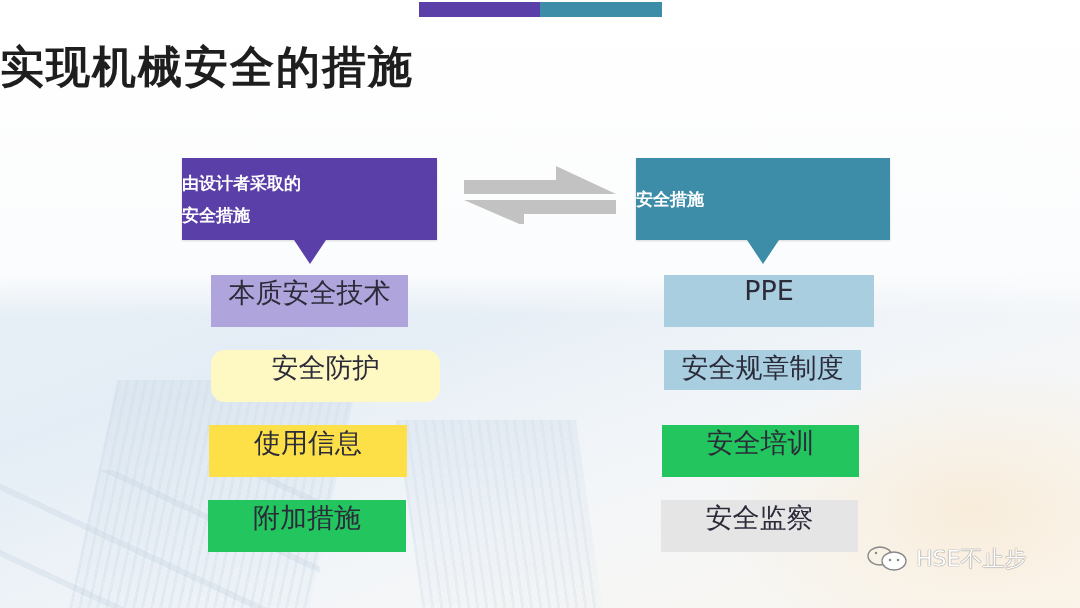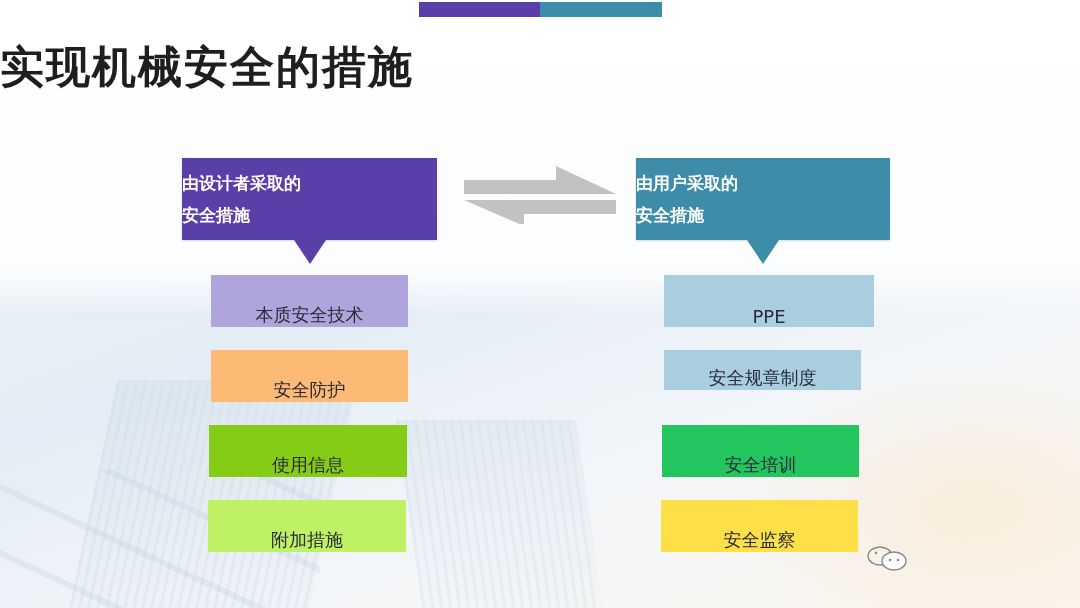--- a/index.html
+++ b/index.html
@@ -53,22 +53,22 @@
     }
     .header-box::after {
       content: ""; position: absolute; left: 50%; bottom: -24px; margin-left: -16px;
       border-left: 16px solid transparent; border-right: 16px solid transparent;
       border-top: 24px solid var(--c);
     }
     .left-head { left: 182px; top: 158px; width: 255px; height: 82px; }
     .right-head { left: 636px; top: 158px; width: 254px; height: 82px; }
 
     .item {
-      position: absolute; display: flex; align-items: flex-end; justify-content: center;
-      font-size: 18px; color: #2b2b3a;
+      position: absolute; display: flex; align-items: flex-start; justify-content: center;
+      font-size: 27px; color: #2b2b3a;
     }
 
     .arrows { position: absolute; left: 462px; top: 166px; width: 156px; height: 58px; }
   </style>
 </head>
 <body>
 
 <div class="bg">
   <div class="tower1"></div>
   <div class="tower2"></div>
@@ -82,56 +82,56 @@
 </div>
 
 <div class="title">实现机械安全的措施</div>
 
 <div class="header-box left-head" style="background:#5A3FA8; --c:#5A3FA8;">
   <div>由设计者采取的</div>
   <div>安全措施</div>
 </div>
 
 <div class="header-box right-head" style="background:#3E8DA8; --c:#3E8DA8;">
-  <div>由用户采取的</div>
   <div>安全措施</div>
 </div>
 
 <svg class="arrows" viewBox="0 0 156 58">
   <polygon points="2,14 94,14 94,0 154,28 2,28" fill="#C2C2C2"></polygon>
   <polygon points="154,34 154,48 62,48 62,60 2,34" fill="#C2C2C2"></polygon>
 </svg>
 
 <div class="item" style="left:211px; top:275px; width:197px; height:52px; background:#AFA4DB;">
   <span>本质安全技术</span>
 </div>
-<div class="item" style="left:211px; top:350px; width:197px; height:52px; background:#fdba74;">
+<div class="item" style="left:211px; top:350px; width:229px; height:52px; background:#fef9c3;border-radius:14px;">
   <span>安全防护</span>
 </div>
-<div class="item" style="left:209px; top:425px; width:198px; height:52px; background:#84cc16;">
+<div class="item" style="left:209px; top:425px; width:198px; height:52px; background:#fde047;">
   <span>使用信息</span>
 </div>
-<div class="item" style="left:208px; top:500px; width:198px; height:52px; background:#bef264;">
+<div class="item" style="left:208px; top:500px; width:198px; height:52px; background:#22c55e;">
   <span>附加措施</span>
 </div>
 
 <div class="item" style="left:664px; top:275px; width:210px; height:52px; background:#A8CEE0;">
   <span>PPE</span>
 </div>
 <div class="item" style="left:664px; top:350px; width:197px; height:40px; background:#A8CEE0;">
   <span>安全规章制度</span>
 </div>
 <div class="item" style="left:662px; top:425px; width:197px; height:52px; background:#22c55e;">
   <span>安全培训</span>
 </div>
-<div class="item" style="left:661px; top:500px; width:197px; height:52px; background:#fde047;">
+<div class="item" style="left:661px; top:500px; width:197px; height:52px; background:#e5e5e5;">
   <span>安全监察</span>
 </div>
 
 <div style="position:absolute; left:866px; top:544px; display:flex; align-items:center; gap:6px; color:#ffffff; font-size:22px; text-shadow:0 0 1px #777, 0 0 1px #777;">
   <svg width="44" height="30" viewBox="0 0 44 30">
     <ellipse cx="14" cy="12" rx="12" ry="9" fill="none" stroke="#888" stroke-width="1.3"></ellipse>
     <ellipse cx="28" cy="17" rx="12" ry="9" fill="#fff" stroke="#888" stroke-width="1.3"></ellipse>
     <circle cx="24" cy="16" r="1.3" fill="#888"></circle>
     <circle cx="32" cy="16" r="1.3" fill="#888"></circle>
     <circle cx="10" cy="9" r="1.2" fill="#888"></circle>
   </svg>
+  <span>HSE不止步</span>
 </div>
 
 </body></html>

